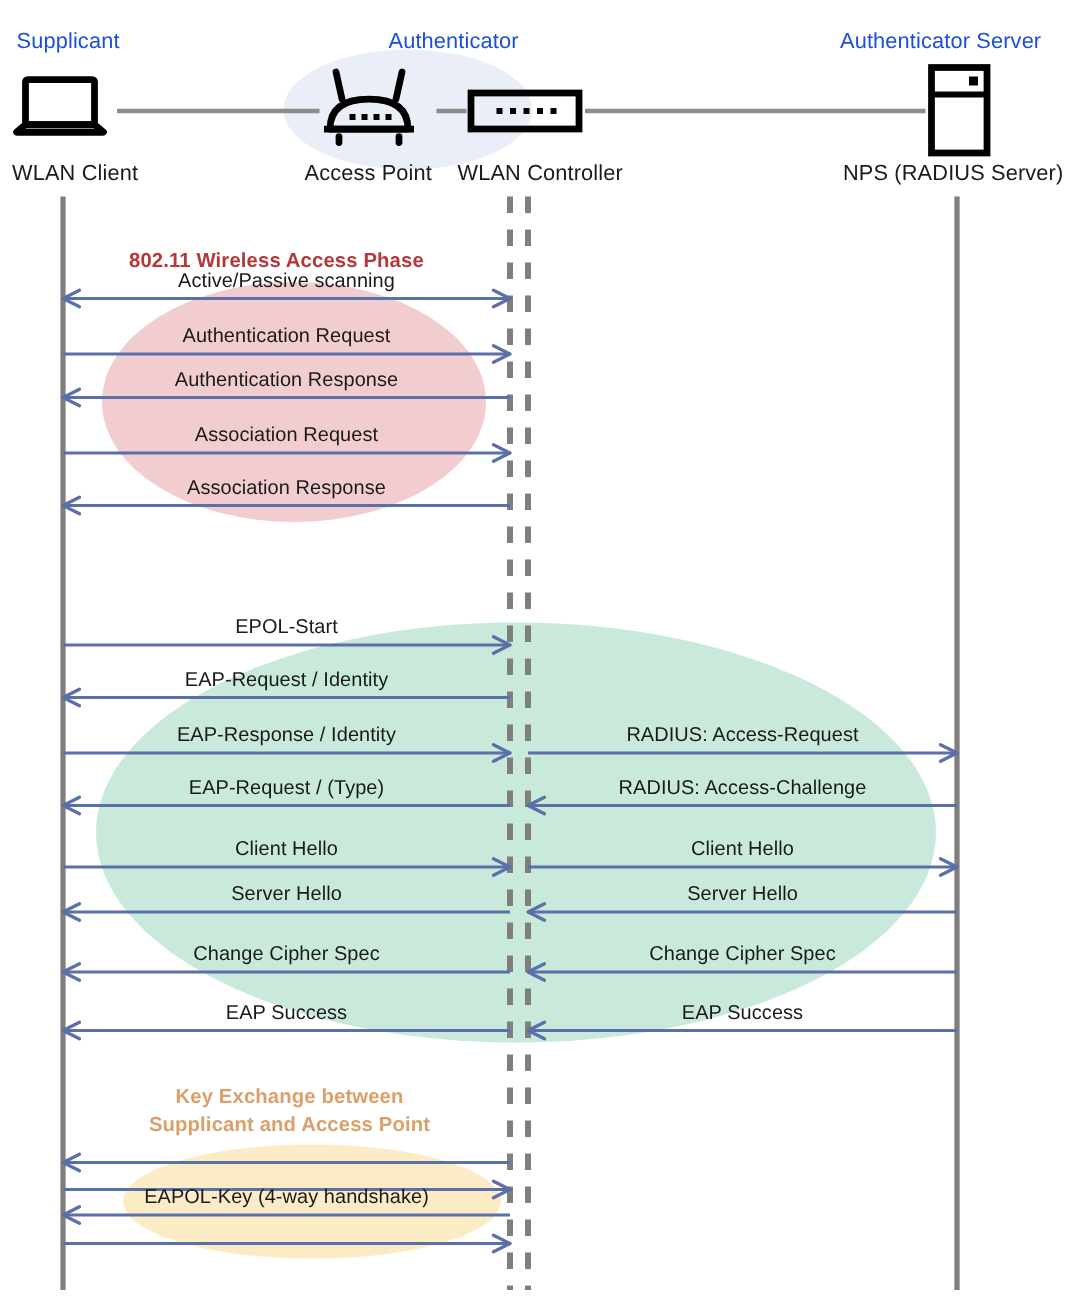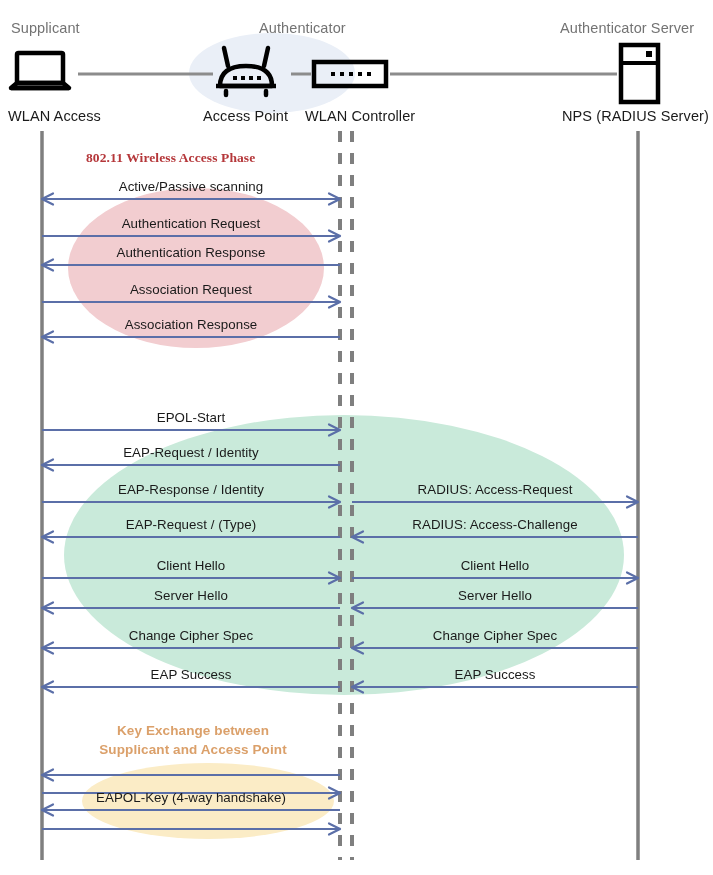--- a/index.html
+++ b/index.html
@@ -7,21 +7,21 @@
     width:713px;height:875px;position:relative;overflow:hidden;
     font-family:"Liberation Sans","DejaVu Sans",sans-serif;
     color:#1a1a1a;
   }
   #stage{position:absolute;inset:0;width:713px;height:875px;}
   .layer{position:absolute;left:0;top:0;width:713px;height:875px;}
   svg.layer{overflow:visible;}
 
   
   .role-title{
-    position:absolute;font-size:14.5px;color:#737373;white-space:nowrap;
+    position:absolute;font-size:14.5px;color:#1d4ed8;white-space:nowrap;
     letter-spacing:.1px;
   }
   .role-caption{
     position:absolute;font-size:14.5px;color:#1a1a1a;white-space:nowrap;
     letter-spacing:.1px;
   }
 
   
   .phase-label{
     position:absolute;white-space:nowrap;font-size:13.5px;font-weight:600;
@@ -88,21 +88,21 @@
     </g>
 
     <g>
       <rect x="621" y="45" width="37" height="57" fill="none" stroke="#000000" stroke-width="4.5"></rect>
       <line x1="621" y1="63" x2="658" y2="63" stroke="#000000" stroke-width="4"></line>
       <rect x="646" y="51" width="6" height="6" fill="#000000"></rect>
     </g>
   </svg>
 
   <div class="role-title" style="left:11px;top:20px;">Supplicant</div>
-  <div class="role-caption" style="left:8px;top:108px;">WLAN Access</div>
+  <div class="role-caption" style="left:8px;top:108px;">WLAN Client</div>
 
   <div class="role-title" style="left:259px;top:20px;">Authenticator</div>
   <div class="role-caption" style="left:203px;top:108px;">Access Point</div>
 
   <div class="role-caption" style="left:305px;top:108px;">WLAN Controller</div>
 
   <div class="role-title" style="left:560px;top:20px;">Authenticator Server</div>
   <div class="role-caption" style="left:562px;top:108px;">NPS (RADIUS Server)</div>
 
   <svg class="layer" width="713" height="875" viewBox="0 0 713 875">
@@ -201,21 +201,21 @@
       <g>
         <line x1="352" y1="648" x2="638" y2="648" stroke="#5b6fa8" stroke-width="2"></line>
         <path d="M 352 648 L 363 642.5 M 352 648 L 363 653.5" stroke="#5b6fa8" stroke-width="2.2" fill="none" stroke-linecap="round"></path>
       </g>
       <g>
         <line x1="352" y1="687" x2="638" y2="687" stroke="#5b6fa8" stroke-width="2"></line>
         <path d="M 352 687 L 363 681.5 M 352 687 L 363 692.5" stroke="#5b6fa8" stroke-width="2.2" fill="none" stroke-linecap="round"></path>
       </g>
     </svg>
 
-  <div class="phase-label red" style="left:86px;top:148px;font-family:Liberation Serif, serif;">802.11 Wireless Access Phase</div>
+  <div class="phase-label red" style="left:86px;top:164px;">802.11 Wireless Access Phase</div>
 
 
   <div class="phase-label orange" style="left:98px;top:721px;width:190px;white-space:pre-line;">Key Exchange between
 Supplicant and Access Point</div>
 
   <div class="layer" id="msglabels">
       <div class="msg" style="left: 191px; top: 179px; text-align: right;">Active/Passive scanning</div>
       <div class="msg" style="left: 191px; top: 216px;">Authentication Request</div>
       <div class="msg" style="left: 191px; top: 245px;">Authentication Response</div>
       <div class="msg" style="left: 191px; top: 282px;">Association Request</div>

